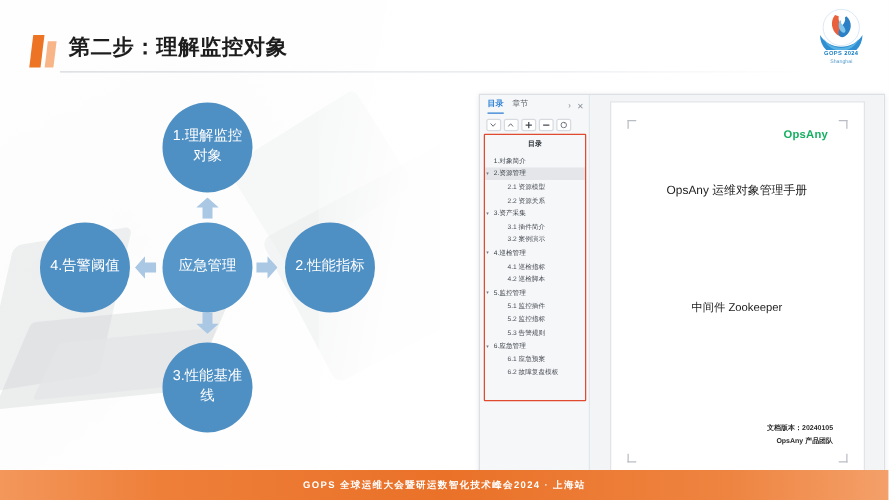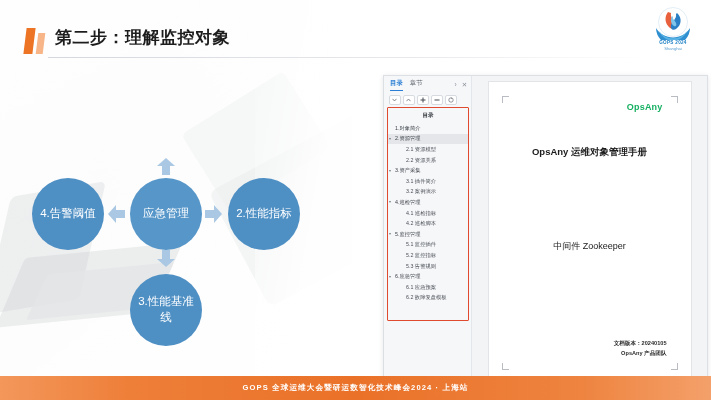--- a/index.html
+++ b/index.html
@@ -206,21 +206,21 @@
   .corner.br { right: 13px; bottom: 14px; border-right: 0.8px solid #b9bdc3; border-bottom: 0.8px solid #b9bdc3; }
 
   .doc-brand {
     position: absolute; right: 28px; top: 20px;
     font-size: 9px; font-weight: bold; color: #16b062;
     letter-spacing: 0.2px;
   }
   .doc-title {
     position: absolute; left: 0; right: 0; top: 64px;
     text-align: center;
-    font-size: 9.5px; font-weight: bold; color: #1c1c1c;
+    font-size: 9.5px; font-weight: normal; color: #1c1c1c;
   }
   .doc-sub {
     position: absolute; left: 0; right: 0; top: 158px;
     text-align: center;
     font-size: 9px; font-weight: normal; color: #1c1c1c;
   }
   .doc-foot {
     position: absolute; right: 24px; bottom: 26px;
     text-align: right; font-size: 5.6px; font-weight: bold; color: #2b2b2b;
     line-height: 10px;
@@ -291,20 +291,23 @@
       <svg width="18" height="17" viewBox="0 0 18 17">
           <path d="M5 0 L13 0 L13 9 L18 9 L9 17 L0 9 L5 9 Z" fill="#aac8e4"></path>
         </svg>
     </div>
     <div class="arrow" style="left:108px; top:145px;">
       <svg width="17" height="18" viewBox="0 0 17 18">
           <path d="M17 5 L8 5 L8 0 L0 9 L8 18 L8 13 L17 13 Z" fill="#aac8e4"></path>
         </svg>
     </div>
 
+    <div class="circle c-outer c-top">
+      <span>1.理解监控对象</span>
+    </div>
     <div class="circle c-outer c-right">
       <span>2.性能指标</span>
     </div>
     <div class="circle c-outer c-bottom">
       <span>3.性能基准线</span>
     </div>
     <div class="circle c-outer c-left">
       <span>4.告警阈值</span>
     </div>
     <div class="circle c-center c-center-pos">

